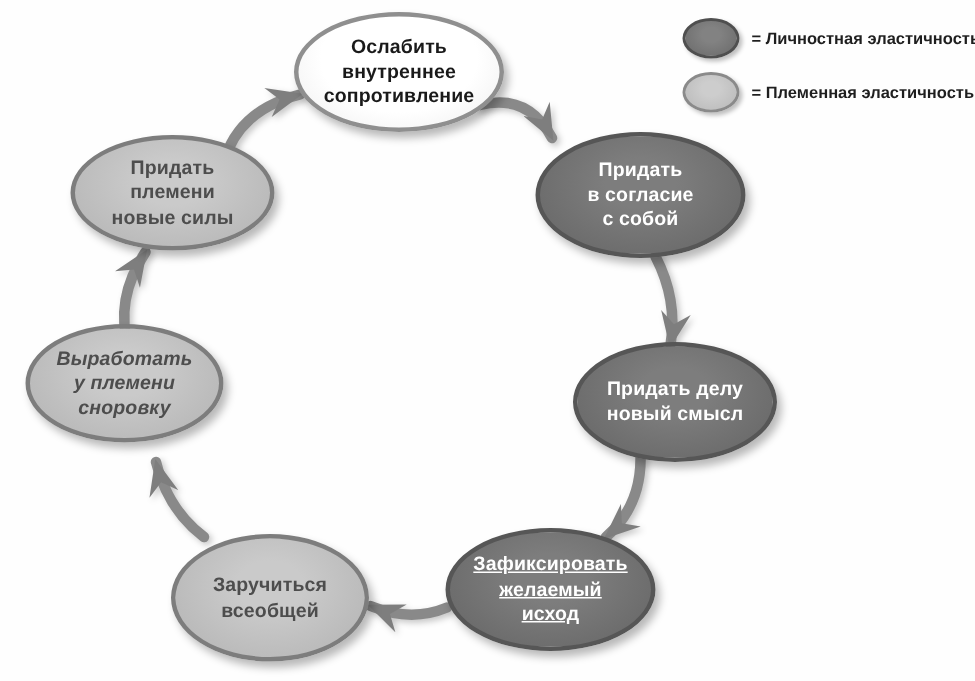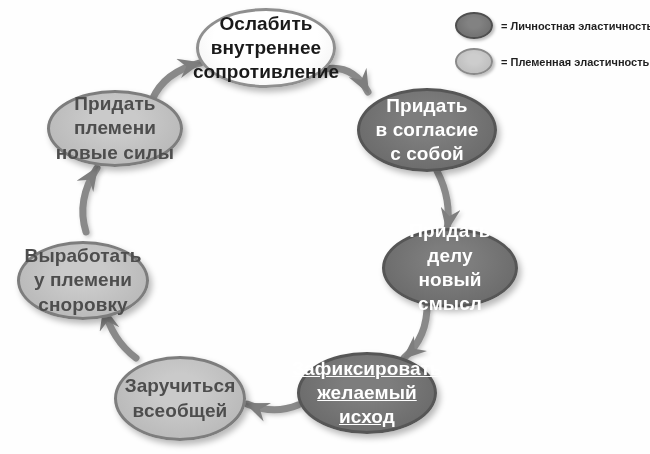--- a/index.html
+++ b/index.html
@@ -17,21 +17,21 @@
     position:absolute;left:0;top:0;z-index:1;
     filter:drop-shadow(2px 2px 2px rgba(0,0,0,0.22));
   }
   .node{
     position:absolute;z-index:2;
     box-sizing:border-box;
     border-radius:50%;
     display:flex;flex-direction:column;
     align-items:center;justify-content:center;
     text-align:center;
-    font-weight:bold;font-size:19px;line-height:1.28;
+    font-weight:bold;font-size:13px;line-height:1.28;
     box-shadow:3px 4px 6px rgba(0,0,0,0.28);
     letter-spacing:0.1px;
   }
   .node.start{
     background:radial-gradient(ellipse at 50% 38%, #ffffff 55%, #efefef 95%);
     border:3px solid #8f8f8f;
     color:#1a1a1a;
   }
   .node.personal{
     background:radial-gradient(ellipse at 50% 40%, #7d7d7d 25%, #696969 85%);
@@ -114,21 +114,21 @@
     <span>Зафиксировать</span>
     <span>желаемый</span>
     <span>исход</span>
   </div>
 
   <div class="node tribal" style="left:114px;top:356px;width:132px;height:85px;">
     <span>Заручиться</span>
     <span>всеобщей</span>
   </div>
 
-  <div class="node tribal" style="left:17px;top:241px;width:132px;height:79px;">
+  <div class="node tribal" style="left:17px;top:216px;width:132px;height:79px;font-style:italic;">
     <span>Выработать</span>
     <span>у племени</span>
     <span>сноровку</span>
   </div>
 
   <div class="node tribal" style="left:47px;top:90px;width:136px;height:77px;">
     <span>Придать</span>
     <span>племени</span>
     <span>новые силы</span>
   </div>

